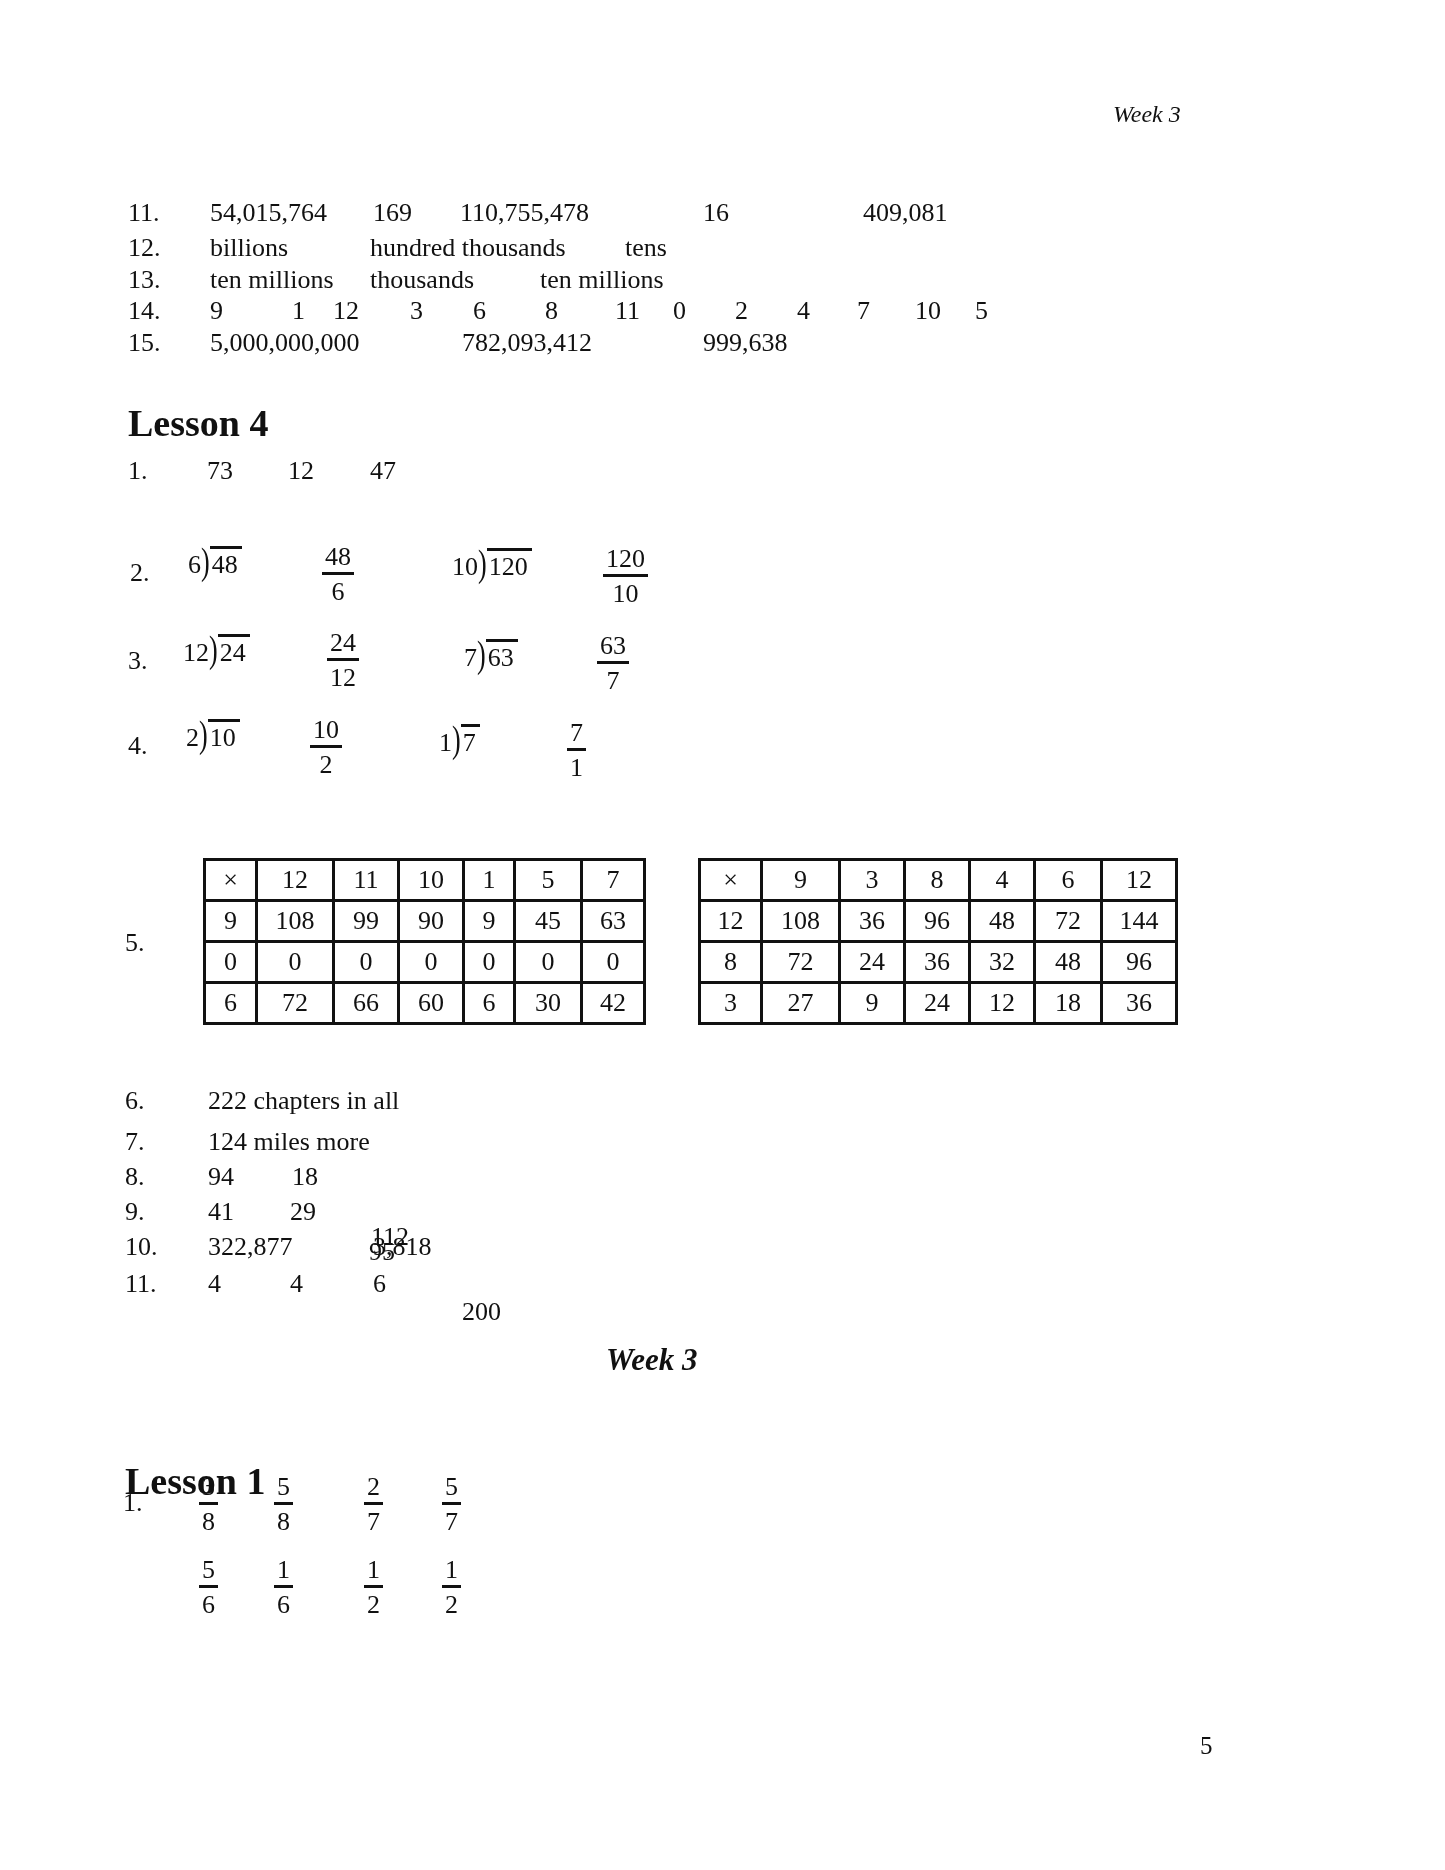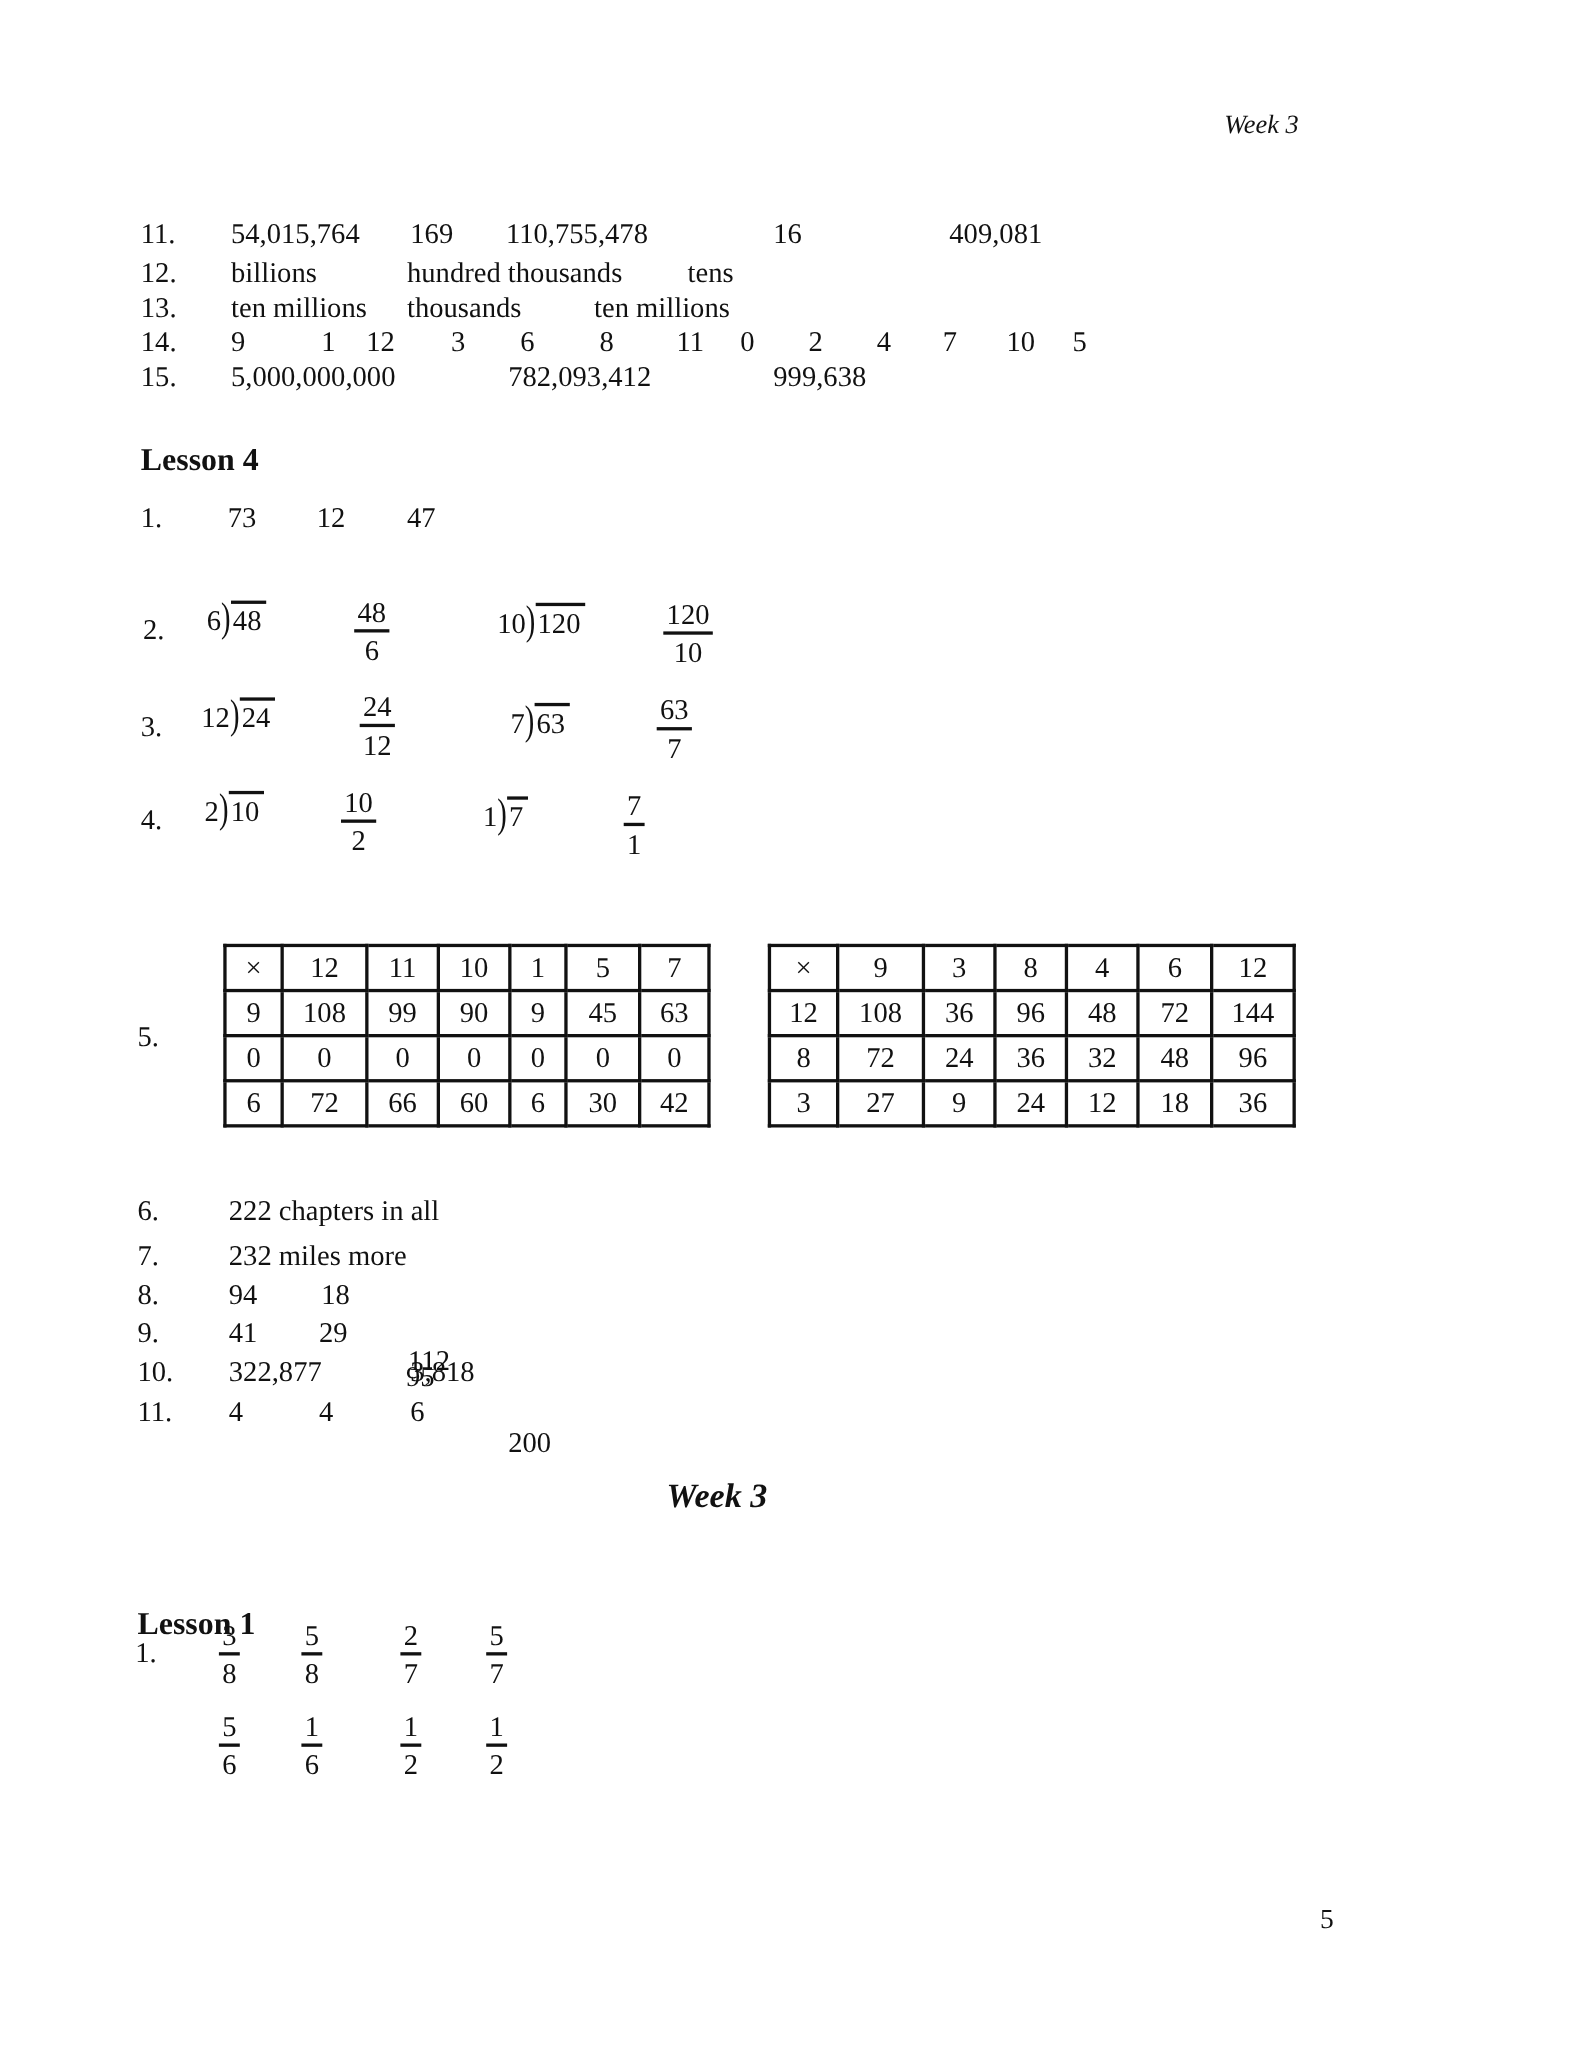--- a/index.html
+++ b/index.html
@@ -3,21 +3,21 @@
 <meta charset="utf-8">
 <style>
   html,body { margin:0; padding:0; background:#e8e8e8; }
   .page {
     position:relative; width:1445px; height:1870px; margin:0 auto;
     background:#ffffff; color:#111;
     font-family:"Liberation Serif","DejaVu Serif",serif;
     overflow:hidden;
   }
   .t { position:absolute; line-height:1; font-size:26px; white-space:nowrap; }
-  .h { position:absolute; line-height:1; font-size:29px; font-weight:bold; white-space:nowrap; }
+  .h { position:absolute; line-height:1; font-size:38px; font-weight:bold; white-space:nowrap; }
   .wk-right { position:absolute; line-height:1; font-size:24px; font-style:italic; white-space:nowrap; }
   .wk-center { position:absolute; line-height:1; font-size:31px; font-weight:bold; font-style:italic; white-space:nowrap; }
   .pgnum { position:absolute; line-height:1; font-size:25px; }
 
   .ldiv { position:absolute; display:inline-flex; align-items:baseline; font-size:26px; line-height:1; }
   .ldiv .paren { display:inline-block; transform:scaleY(1.45); transform-origin:50% 72%; }
   .ldiv .dvd { border-top:3px solid #111; padding:3px 4px 0 2px; }
 
   .frac { position:absolute; display:inline-block; text-align:center; font-size:26px; line-height:1.12; }
   .frac .num { display:block; padding:0 3px 1px 3px; }
@@ -239,21 +239,21 @@
       <td>18</td>
       <td>36</td>
     </tr>
   </tbody>
     </table>
 
   <span class="t" style="left:125px; top:1088px;">6.</span>
   <span class="t" style="left:208px; top:1088px;">222 chapters in all</span>
 
   <span class="t" style="left:125px; top:1129px;">7.</span>
-  <span class="t" style="left:208px; top:1129px;">232 miles more</span>
+  <span class="t" style="left:208px; top:1129px;">124 miles more</span>
 
   <span class="t" style="left:125px; top:1164px;">8.</span>
   <span class="t" style="left:208px; top:1164px;">94</span>
   <span class="t" style="left:292px; top:1164px;">18</span>
   <span class="t" style="left:371px; top:1224px;">112</span>
 
   <span class="t" style="left:125px; top:1199px;">9.</span>
   <span class="t" style="left:208px; top:1199px;">41</span>
   <span class="t" style="left:290px; top:1199px;">29</span>
   <span class="t" style="left:369px; top:1199px;margin-top:40px;">95</span>

